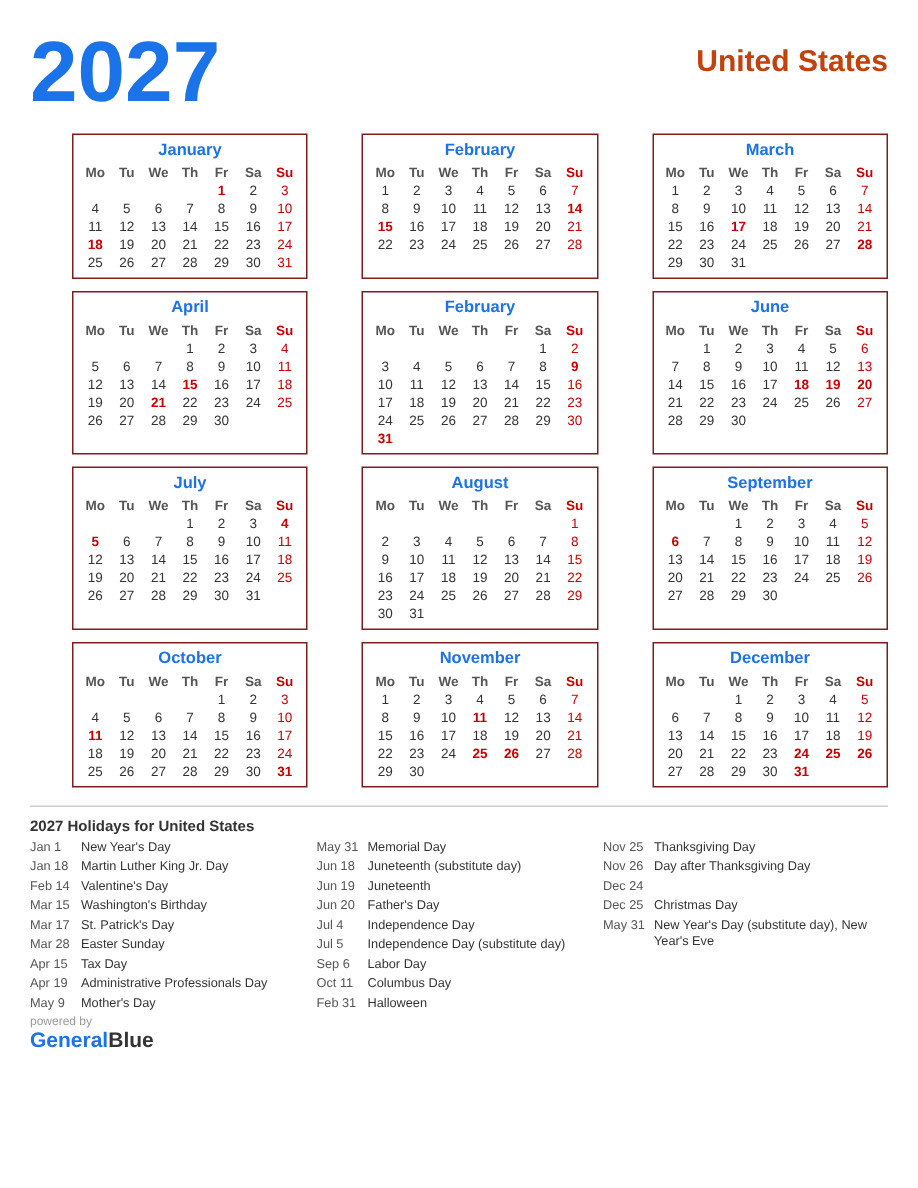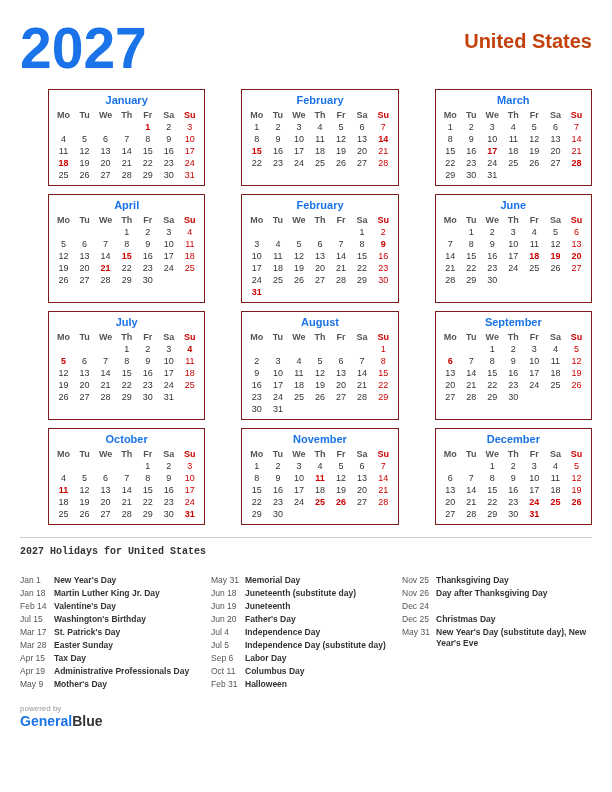--- a/index.html
+++ b/index.html
@@ -69,22 +69,21 @@
     .cal-table td.holiday { color: #cc0000; font-weight: bold; }
     .holidays-section {
       border-top: 1px solid #ccc;
       padding-top: 8px;
       margin-top: 4px;
     }
     .holidays-title {
       font-size: 10px;
       font-weight: bold;
       color: #333;
-      margin-bottom: 18px;
-      font-family: Liberation Mono, monospace;
+      margin-bottom: 2px;
     }
     .holidays-columns {
       display: grid;
       grid-template-columns: repeat(3, 1fr);
       gap: 0 1px;
     }
     .holiday-item {
       display: flex;
       gap: 4px;
       font-size: 8.5px;
@@ -92,24 +91,22 @@
       margin-bottom: 2px;
       line-height: 1.3;
     }
     .holiday-date {
       min-width: 30px;
       color: #555;
       flex-shrink: 0;
     }
     .holiday-name {
       color: #333;
-      font-weight: bold;
     }
     .footer {
-      margin-top: 12px;
       display: flex;
       align-items: center;
       gap: 4px;
     }
     .powered-by {
       font-size: 8px;
       color: #999;
     }
     .brand {
       font-size: 14px;
@@ -904,21 +901,21 @@
           </div>
           <div class="holiday-item">
             <span class="holiday-date">Jan 18</span>
             <span class="holiday-name">Martin Luther King Jr. Day</span>
           </div>
           <div class="holiday-item">
             <span class="holiday-date">Feb 14</span>
             <span class="holiday-name">Valentine's Day</span>
           </div>
           <div class="holiday-item">
-            <span class="holiday-date">Jul 15</span>
+            <span class="holiday-date">Mar 15</span>
             <span class="holiday-name">Washington's Birthday</span>
           </div>
           <div class="holiday-item">
             <span class="holiday-date">Mar 17</span>
             <span class="holiday-name">St. Patrick's Day</span>
           </div>
           <div class="holiday-item">
             <span class="holiday-date">Mar 28</span>
             <span class="holiday-name">Easter Sunday</span>
           </div>

